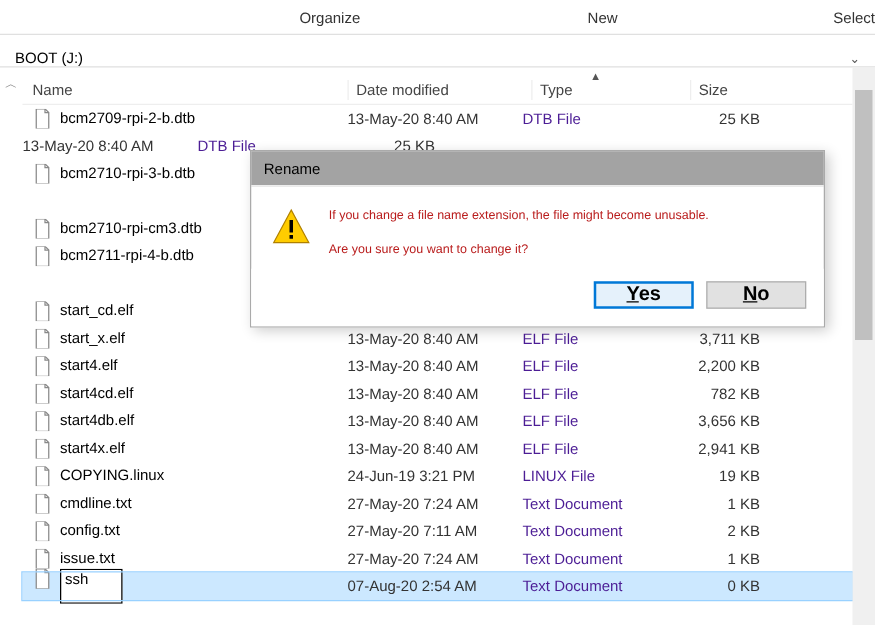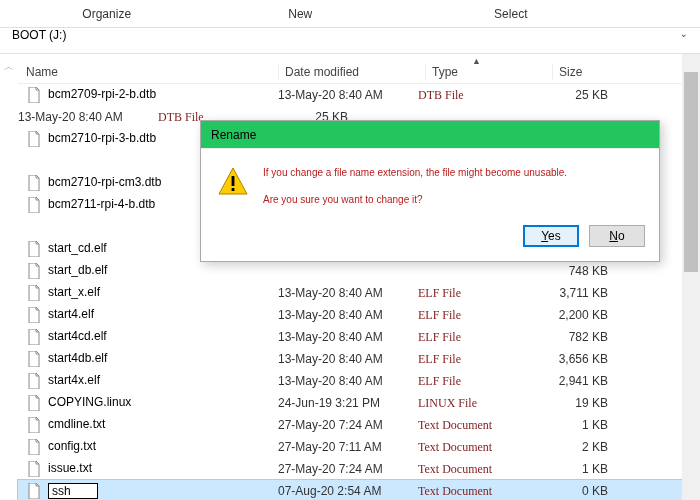--- a/index.html
+++ b/index.html
@@ -1,22 +1,22 @@
 <!DOCTYPE html>
 <html><head>
   <meta charset="utf-8">
   <style>
     * { box-sizing: border-box; margin: 0; padding: 0; font-family: "Segoe UI", Arial, sans-serif; }
     body { background: #fff; width: 700px; height: 500px; overflow: hidden; position: relative; font-size: 12px; color: #000; }
     
     .ribbon-tabs { display: flex; border-bottom: 1px solid #e0e0e0; height: 28px; }
-    .ribbon-tabs .tab { flex: 1; text-align: left; line-height: 28px; font-size: 12px; color: #333; cursor: default; }
+    .ribbon-tabs .tab { flex: 1; text-align: right; line-height: 28px; font-size: 12px; color: #333; cursor: default; }
     .ribbon-tabs .tab:first-child { flex: 0.4; }
     
-    .breadcrumb-bar { display: flex; align-items: flex-start; height: 26px; border-bottom: 1px solid #e0e0e0; padding: 0 8px; }
+    .breadcrumb-bar { display: flex; align-items: flex-end; height: 26px; border-bottom: 1px solid #e0e0e0; padding: 0 8px; }
     .breadcrumb { font-size: 12px; color: #000; padding-left: 4px; }
     .crumb-arrow { margin-left: auto; margin-right: 4px; color: #555; font-size: 10px; }
     
     .content { display: flex; height: calc(500px - 54px); }
     .scroll-gutter-left { width: 18px; display: flex; flex-direction: column; align-items: center; }
     .scroll-up { margin-top: 6px; font-size: 10px; color: #888; }
     
     .file-area { flex: 1; position: relative; padding-top: 6px; }
     
     .header-row { display: flex; align-items: center; height: 24px; border-bottom: 1px solid #eee; color: #444; font-size: 12px; }
@@ -27,34 +27,34 @@
     .hdr-sep { border-right: 1px solid #eee; height: 16px; margin-right: 6px; }
     .sort-arrow { position: absolute; top: -9px; left: 40px; font-size: 9px; color: #555; }
     
     .rows { }
     .row { display: flex; align-items: center; height: 22px; font-size: 12px; }
     .row.selected { background: #cce8ff; outline: 1px solid #99d1ff; }
     .file-icon { width: 16px; height: 16px; margin: 0 6px 0 8px; display: inline-flex; align-items: center; justify-content: center; }
     .file-icon svg { width: 14px; height: 16px; }
     .cell-name { width: 260px; display: flex; align-items: flex-start; overflow: hidden; white-space: nowrap; }
     .cell-date { width: 140px; color: #333; }
-    .cell-type { width: 120px; color: #7f1d1d; font-family: Liberation Serif, serif; }
+    .cell-type { width: 120px; color: #4c1d95; }
     .cell-size { width: 90px; text-align: right; padding-right: 20px; color: #333; }
     
-    .rename-box { border: 1px solid #000; background: #fff; padding: 0 3px; height: 16px; line-height: 14px; min-width: 50px; display: inline-block; font-size: 12px; }
+    .rename-box { border: 1px solid #000; background: #fff; padding: 0 3px; height: 28px; line-height: 14px; min-width: 50px; display: inline-block; font-size: 12px; }
     
     
     .dialog { position: absolute; left: 200px; top: 120px; width: 460px; background: #fff; border: 1px solid #aaa; box-shadow: 3px 3px 10px rgba(0,0,0,0.2); }
-    .dialog-title { height: 28px; line-height: 28px; padding-left: 10px; font-size: 12px; background: #22c55e; color: #000; border-bottom: 1px solid #eee; }
+    .dialog-title { height: 28px; line-height: 28px; padding-left: 10px; font-size: 12px; background: #a3a3a3; color: #000; border-bottom: 1px solid #eee; }
     .dialog-body { display: flex; padding: 16px 16px 8px 16px; }
     .warn-icon { width: 32px; height: 32px; margin-right: 14px; flex-shrink: 0; }
     .dialog-text { font-size: 10px; line-height: 1.5; color: #b91c1c; }
     .dialog-text p + p { margin-top: 12px; }
     .dialog-buttons { display: flex; justify-content: flex-end; gap: 10px; padding: 10px 14px 14px; background: #fff; }
-    .dlg-btn { width: 56px; height: 22px; font-size: 12px; background: #e1e1e1; border: 1px solid #adadad; cursor: default; }
+    .dlg-btn { width: 80px; height: 22px; font-size: 16px; background: #e1e1e1; border: 1px solid #adadad; cursor: default; font-weight: bold; }
     .dlg-btn.default { border: 2px solid #0078d7; background: #e5f1fb; }
     .underline { text-decoration: underline; }
     
     .scroll-gutter-right { width: 18px; background: #f0f0f0; position: relative; }
     .scroll-thumb { position: absolute; top: 18px; width: 14px; left: 2px; height: 200px; background: #c0c0c0; }
   </style>
 </head>
 <body>
 
 <div class="ribbon-tabs">
@@ -167,34 +167,20 @@
               <svg viewBox="0 0 14 16">
                 <path d="M2 0h7l3 3v13H2z" fill="#fff" stroke="#888" stroke-width="1"></path>
                 <path d="M9 0v3h3" fill="none" stroke="#888"></path>
               </svg>
             </span>
             <span>start_cd.elf</span>
           </div>
           <div class="cell-date"></div>
           <div class="cell-type"></div>
           <div class="cell-size">678 KB</div>
-        </div>
-        <div class="row">
-          <div class="cell-name">
-            <span class="file-icon">
-              <svg viewBox="0 0 14 16">
-                <path d="M2 0h7l3 3v13H2z" fill="#fff" stroke="#888" stroke-width="1"></path>
-                <path d="M9 0v3h3" fill="none" stroke="#888"></path>
-              </svg>
-            </span>
-            <span>start_db.elf</span>
-          </div>
-          <div class="cell-date"></div>
-          <div class="cell-type"></div>
-          <div class="cell-size">748 KB</div>
         </div>
         <div class="row">
           <div class="cell-name">
             <span class="file-icon">
               <svg viewBox="0 0 14 16">
                 <path d="M2 0h7l3 3v13H2z" fill="#fff" stroke="#888" stroke-width="1"></path>
                 <path d="M9 0v3h3" fill="none" stroke="#888"></path>
               </svg>
             </span>
             <span>start_x.elf</span>

